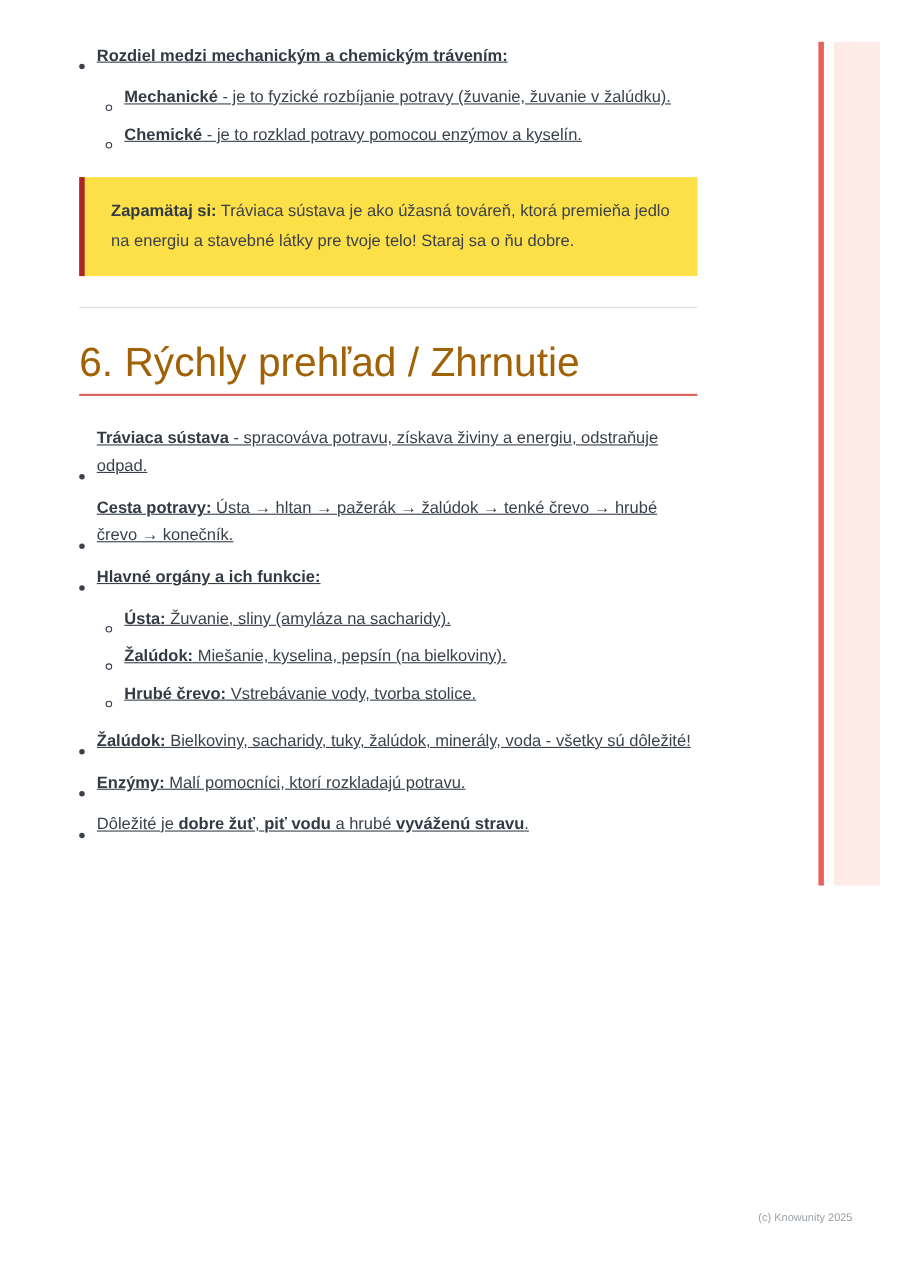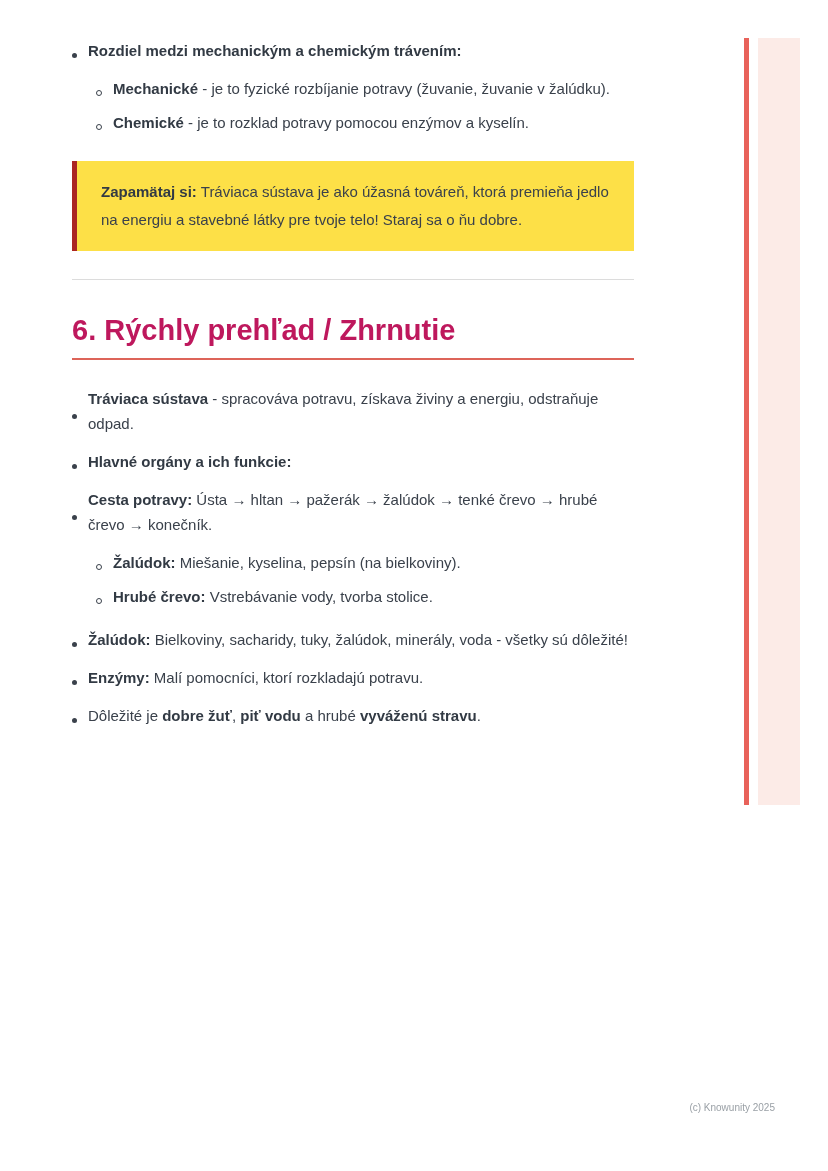--- a/index.html
+++ b/index.html
@@ -35,25 +35,26 @@
   }
   .content {
     position: absolute;
     left: 72px;
     top: 38px;
     width: 562px;
   }
   
   .li {
     display: flex;
-    align-items: center;
+    align-items: flex-end;
     gap: 11px;
     margin: 0 0 13px 0;
     font-size: 15px;
     line-height: 25px;
+    text-decoration: underline;
   }
   .li .marker { flex: 0 0 auto; }
   .marker.dot {
     width: 5px; height: 5px;
     border-radius: 50%;
     background: #3a414b;
     margin-top: 10px;
   }
   .marker.circle {
     width: 4px; height: 4px;
@@ -79,24 +80,24 @@
   
   .divider {
     margin-top: 28px;
     border: none;
     border-top: 1px solid #dcdcdc;
     height: 0;
   }
   
   .heading {
     margin: 34px 0 0 0;
-    font-size: 29px;
+    font-size: 37px;
     line-height: 32px;
-    font-weight: bold;
-    color: #be185d;
+    font-weight: normal;
+    color: #a16207;
   }
   .heading-rule {
     margin-top: 12px;
     height: 2px;
     background: #dd6459;
   }
   .summary { margin-top: 26px; }
   
   .footer {
     position: absolute;
@@ -142,29 +143,33 @@
 
     <div class="summary">
 
       <div class="li l1">
         <span class="marker dot"></span>
         <div class="li-text"><b>Tráviaca sústava</b><span> - spracováva potravu, získava živiny a energiu, odstraňuje odpad.</span></div>
       </div>
 
       <div class="li l1">
         <span class="marker dot"></span>
-        <div class="li-text"><b>Hlavné orgány a ich funkcie:</b></div>
+        <div class="li-text"><b>Cesta potravy:</b><span> Ústa → hltan → pažerák → žalúdok → tenké črevo → hrubé črevo → konečník.</span></div>
       </div>
 
       <div class="li l1">
         <span class="marker dot"></span>
-        <div class="li-text"><b>Cesta potravy:</b><span> Ústa → hltan → pažerák → žalúdok → tenké črevo → hrubé črevo → konečník.</span></div>
+        <div class="li-text"><b>Hlavné orgány a ich funkcie:</b></div>
       </div>
 
       <div class="sublist">
+        <div class="li l2">
+          <span class="marker circle"></span>
+          <div class="li-text"><b>Ústa:</b><span> Žuvanie, sliny (amyláza na sacharidy).</span></div>
+        </div>
         <div class="li l2">
           <span class="marker circle"></span>
           <div class="li-text"><b>Žalúdok:</b><span> Miešanie, kyselina, pepsín (na bielkoviny).</span></div>
         </div>
         <div class="li l2">
           <span class="marker circle"></span>
           <div class="li-text"><b>Hrubé črevo:</b><span> Vstrebávanie vody, tvorba stolice.</span></div>
         </div>
       </div>
 

